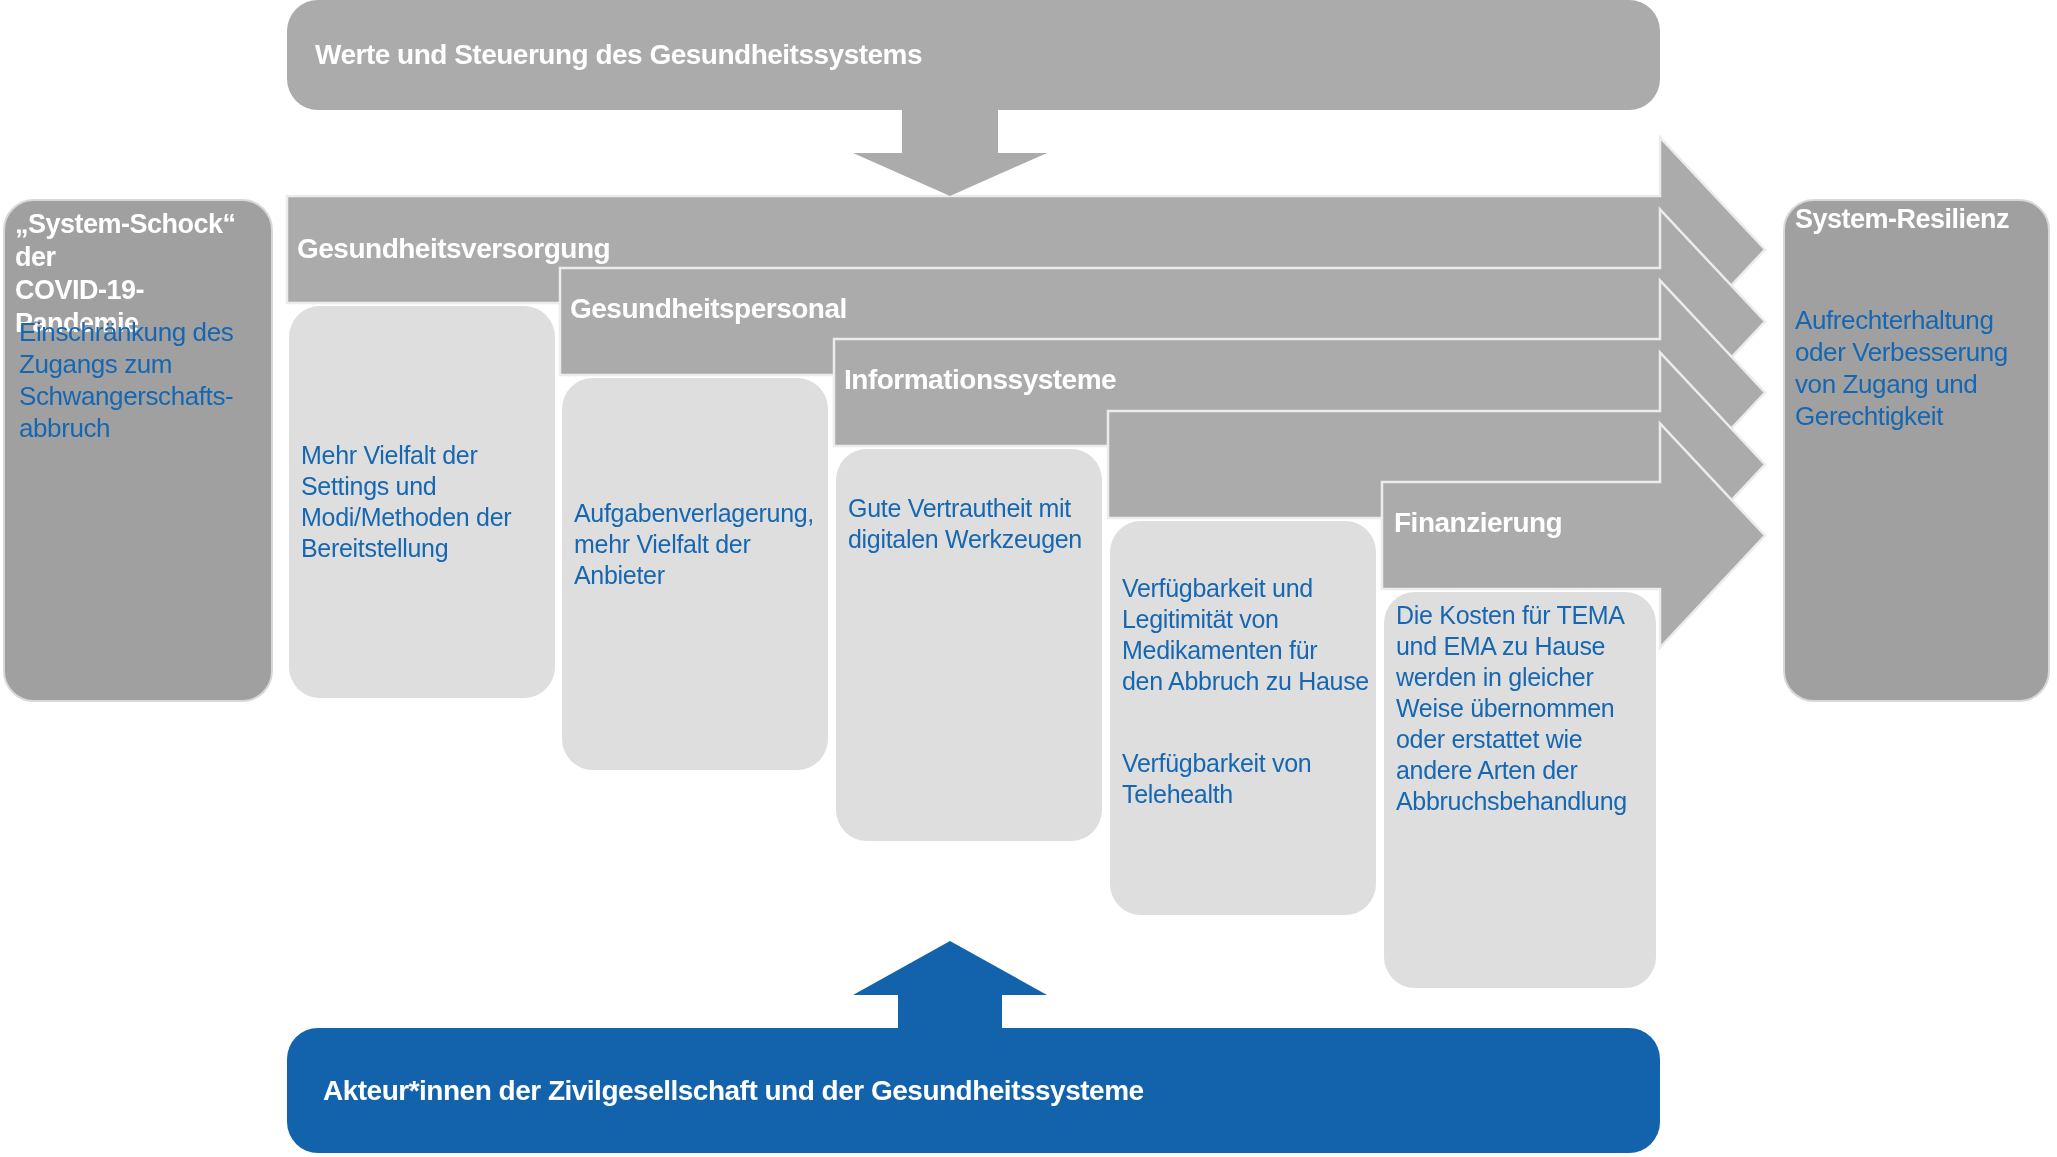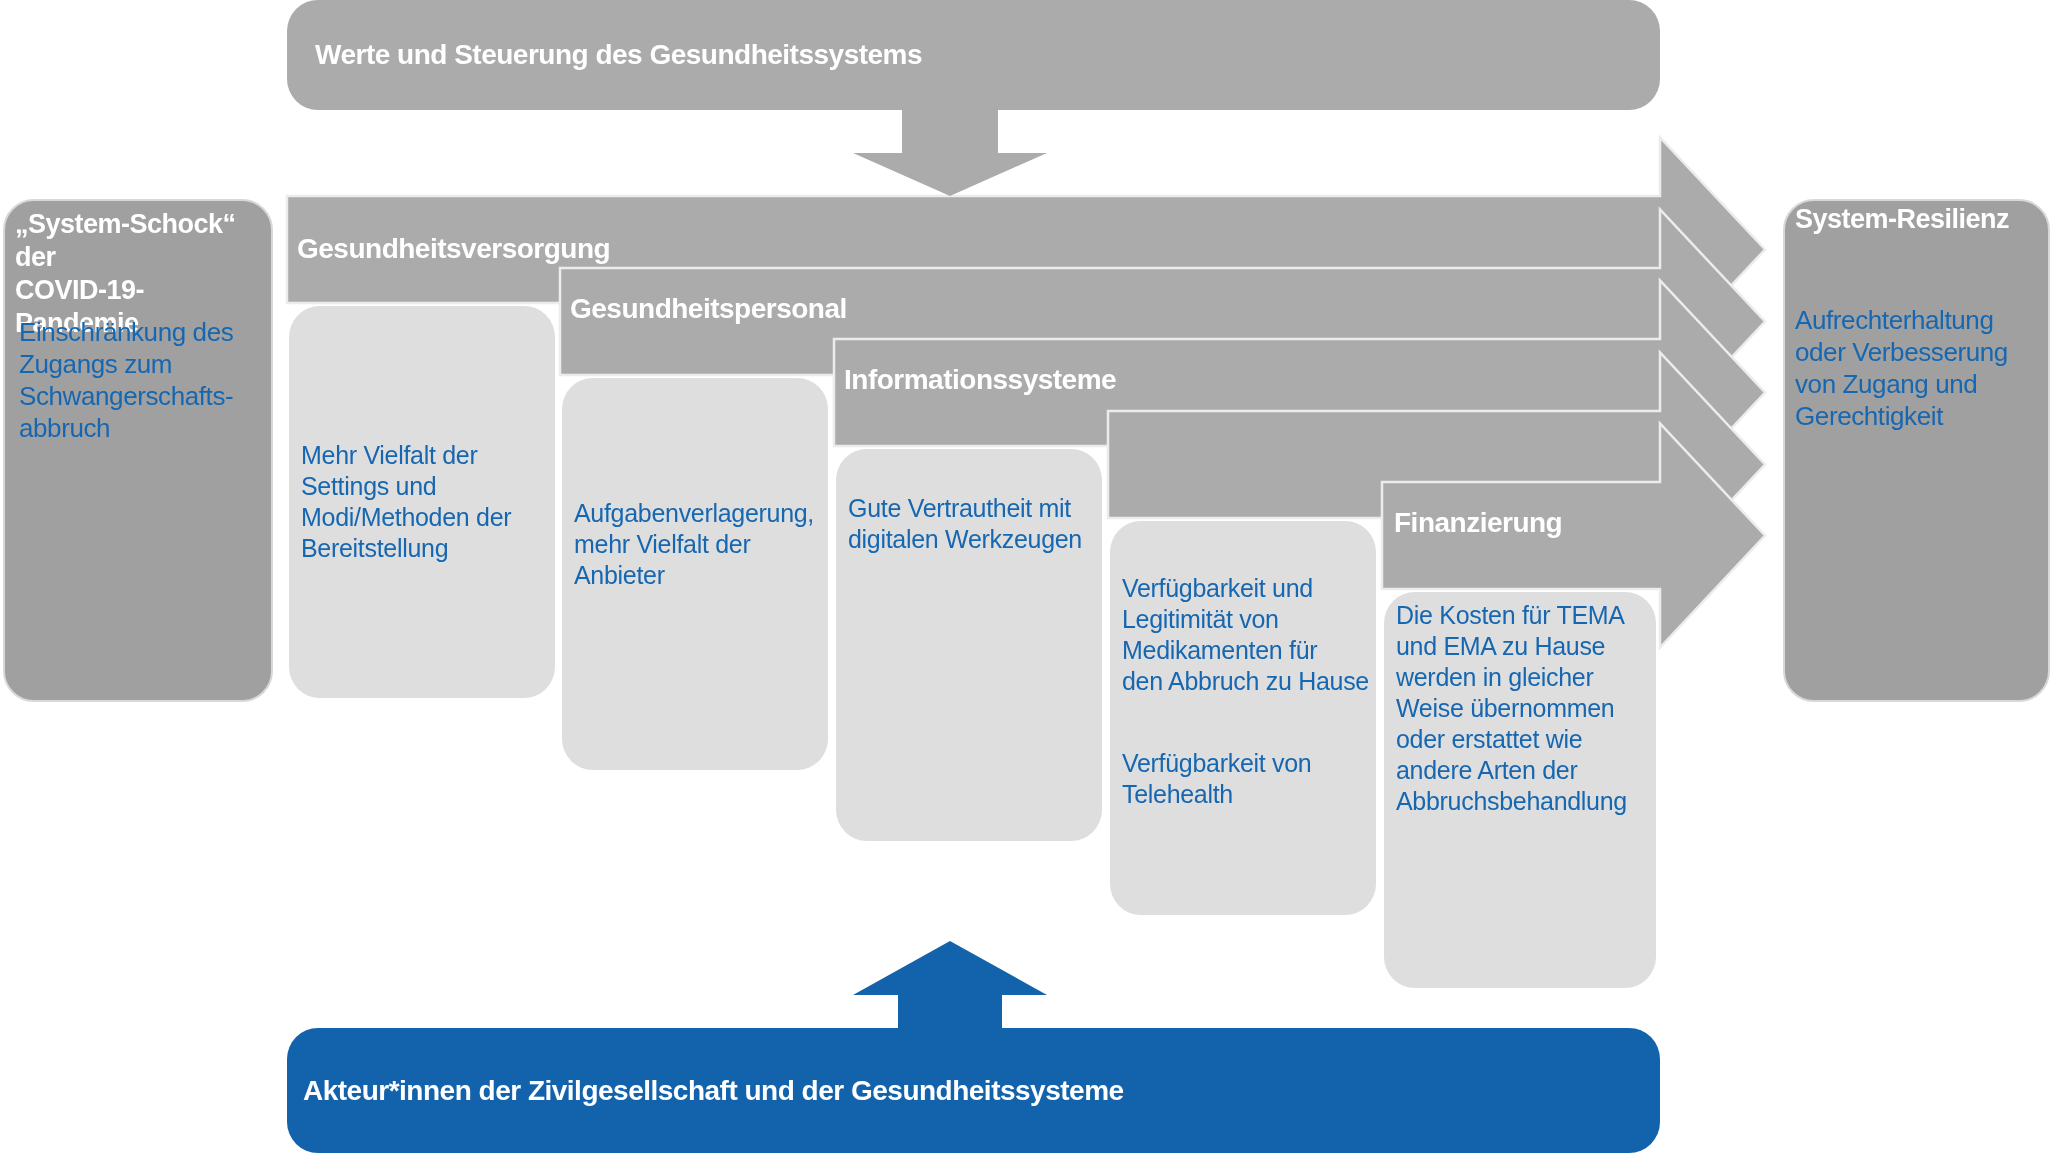--- a/index.html
+++ b/index.html
@@ -21,21 +21,21 @@
     color:#ffffff;font-weight:bold;font-size:28px;
     letter-spacing:-0.5px;padding-left:28px;white-space:pre;
   }
   .bluebar{
     background:#1363ac;
     display:flex;align-items:center;
     z-index:2;
   }
   .bluebar .lbl{
     color:#ffffff;font-weight:bold;font-size:28px;
-    letter-spacing:-0.5px;padding-left:16px;white-space:pre;
+    letter-spacing:-0.5px;padding-left:36px;white-space:pre;
   }
   .panel{
     background:#a1a0a0;
     border:2px solid #d8d8d8;
     z-index:2;
   }
   .panel-title{
     color:#ffffff;font-weight:bold;font-size:27px;line-height:33px;
     letter-spacing:-0.5px;white-space:pre-line;z-index:3;
   }

